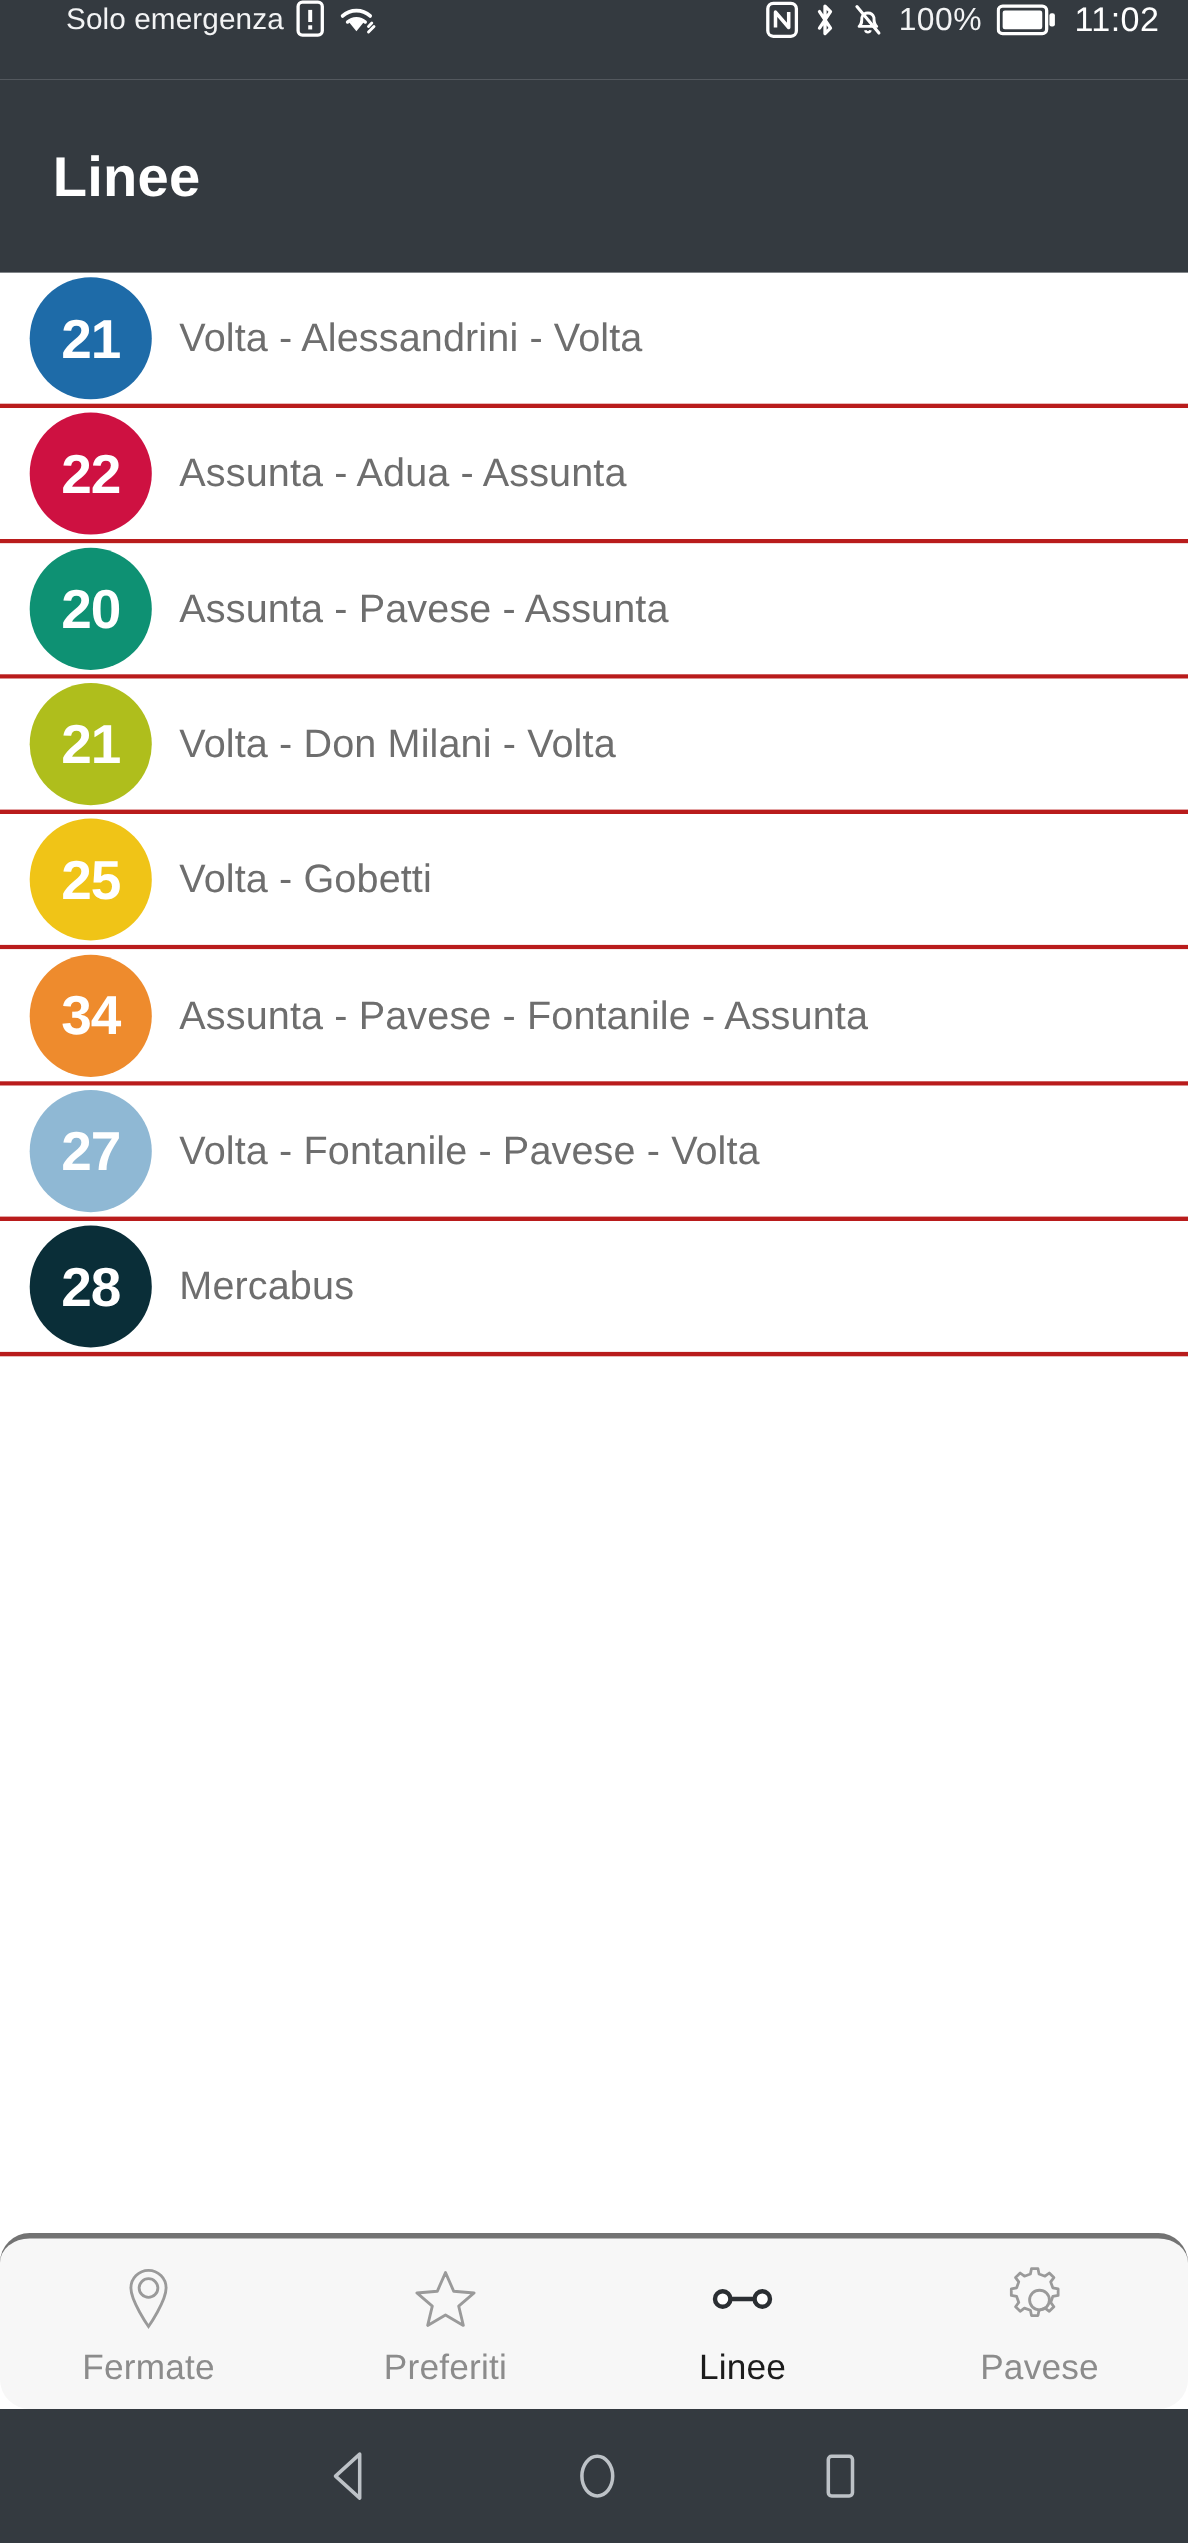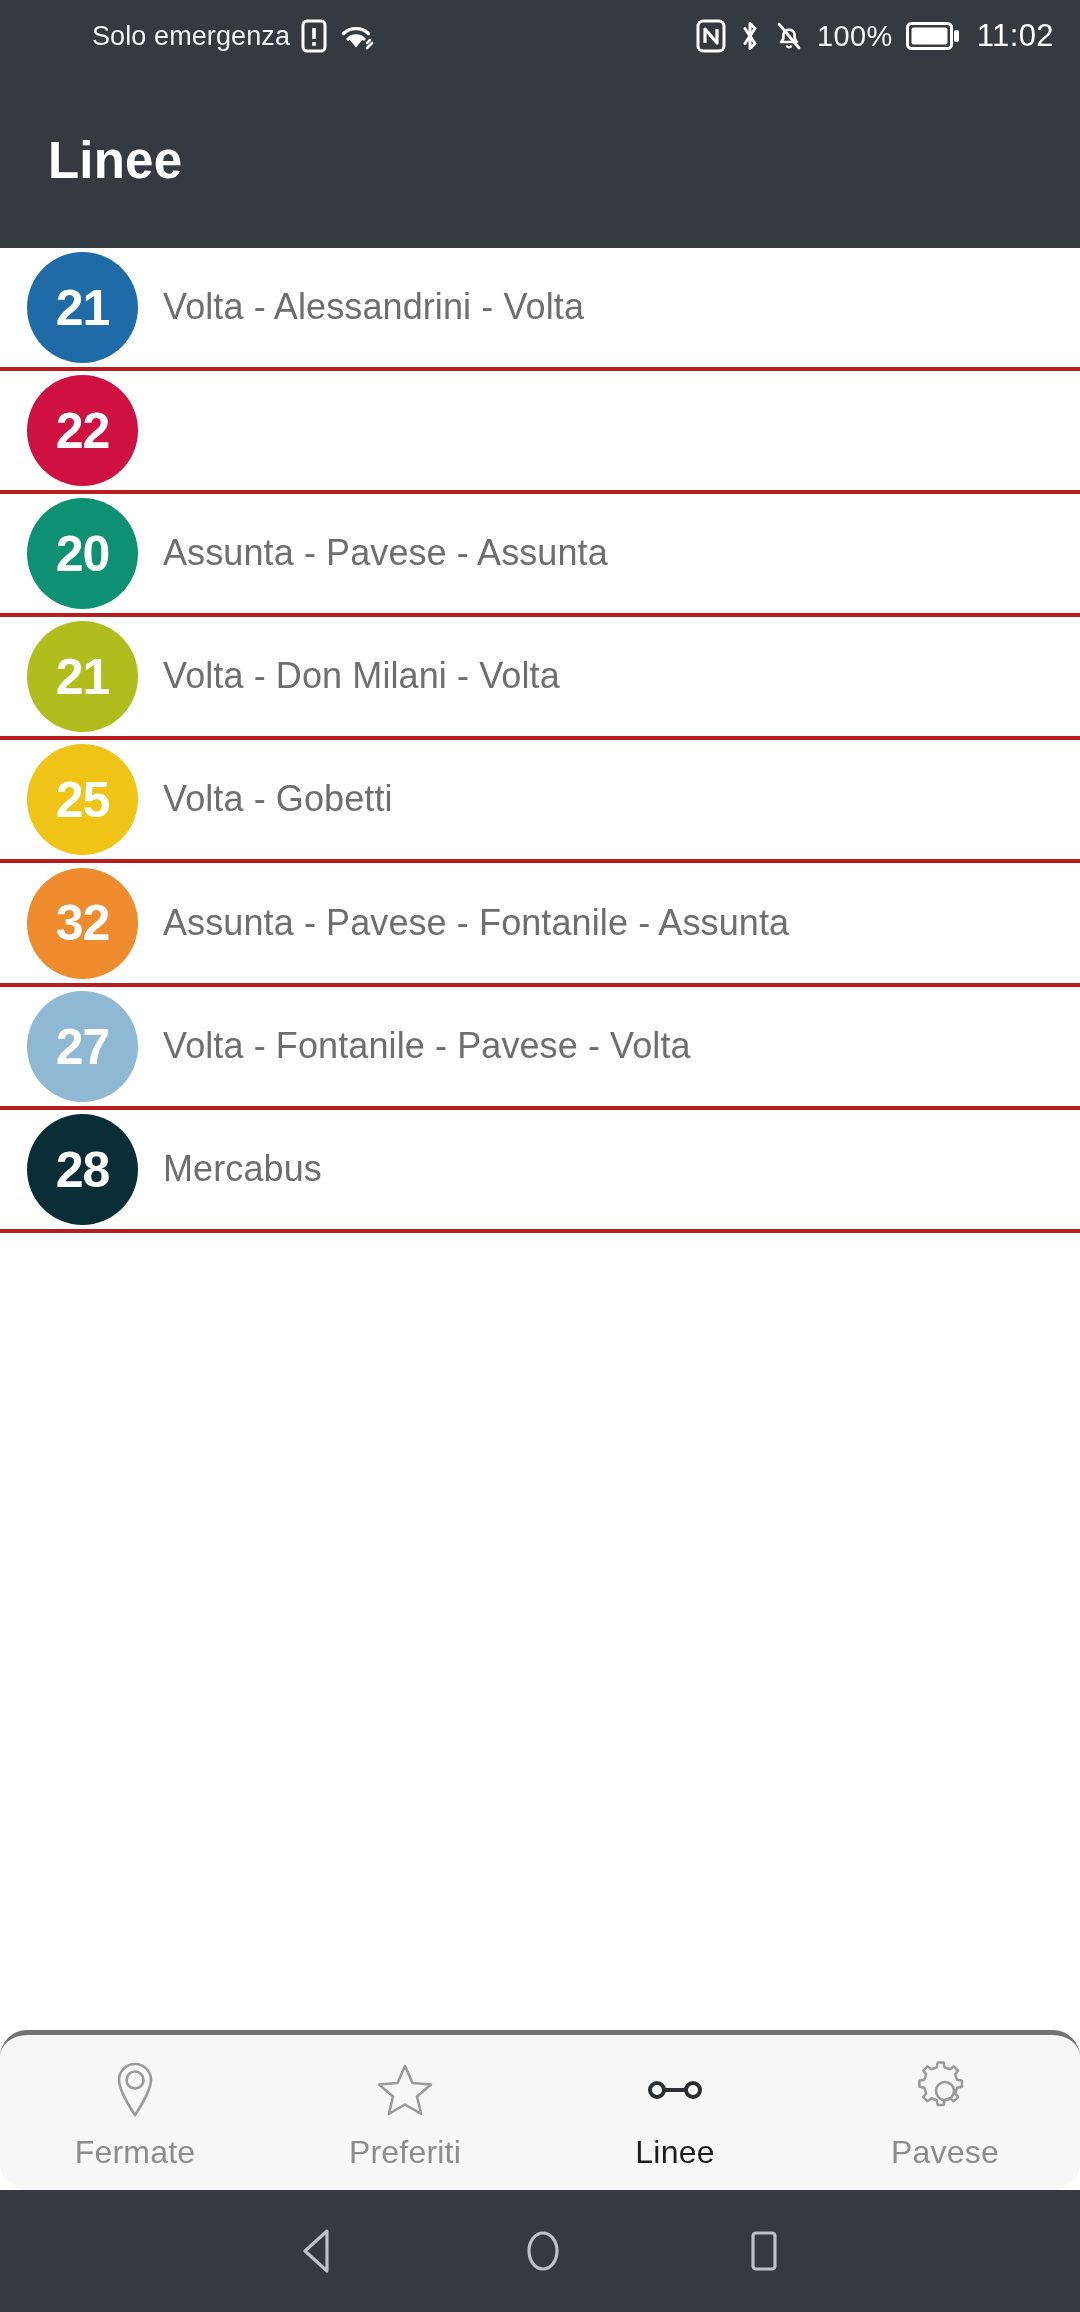--- a/index.html
+++ b/index.html
@@ -7,22 +7,22 @@
     width:1080px; height:2312px;
     background:#ffffff;
     font-family:"Liberation Sans", sans-serif;
     overflow:hidden;
   }
   .screen { width:1080px; height:2312px; display:flex; flex-direction:column; position:relative; }
 
   
   .statusbar {
     height:72px; background:#343a40; color:#ffffff;
-    display:flex; align-items:center; justify-content:space-between;
-    padding:0 26px 0 92px; flex:0 0 72px;
+    display:flex; align-items:flex-start; justify-content:space-between;
+    padding:0 26px 0 60px; flex:0 0 72px;
   }
   .sb-left { display:flex; align-items:center; gap:11px; }
   .sb-right { display:flex; align-items:center; gap:13px; }
   .sb-text { font-size:27px; letter-spacing:.1px; color:#f2f3f4; }
   .sb-pct { font-size:29px; color:#f2f3f4; letter-spacing:.4px; }
   .sb-time { font-size:31px; color:#ffffff; letter-spacing:.4px; margin-left:4px; }
   .ico { display:inline-flex; align-items:center; justify-content:center; }
 
   
   .appbar {
@@ -139,39 +139,40 @@
 
   <div class="list">
 
     <div class="row">
       <div class="badge" style="background: rgb(30, 107, 168);">21</div>
       <div class="row-label">Volta - Alessandrini - Volta</div>
     </div>
 
     <div class="row">
       <div class="badge" style="background: rgb(206, 17, 65);">22</div>
+      <div class="row-label">Assunta - Adua - Assunta</div>
     </div>
 
     <div class="row">
       <div class="badge" style="background: rgb(14, 145, 115);">20</div>
       <div class="row-label">Assunta - Pavese - Assunta</div>
     </div>
 
     <div class="row">
       <div class="badge" style="background: rgb(175, 190, 28);">21</div>
       <div class="row-label">Volta - Don Milani - Volta</div>
     </div>
 
     <div class="row">
       <div class="badge" style="background: rgb(240, 196, 23);">25</div>
       <div class="row-label">Volta - Gobetti</div>
     </div>
 
     <div class="row tall">
-      <div class="badge" style="background: rgb(238, 139, 45);">32</div>
+      <div class="badge" style="background: rgb(238, 139, 45);">34</div>
       <div class="row-label" style="max-width:700px;">Assunta - Pavese - Fontanile - Assunta</div>
     </div>
 
     <div class="row">
       <div class="badge" style="background: rgb(143, 184, 212);">27</div>
       <div class="row-label">Volta - Fontanile - Pavese - Volta</div>
     </div>
 
     <div class="row">
       <div class="badge" style="background: rgb(10, 46, 56);">28</div>

